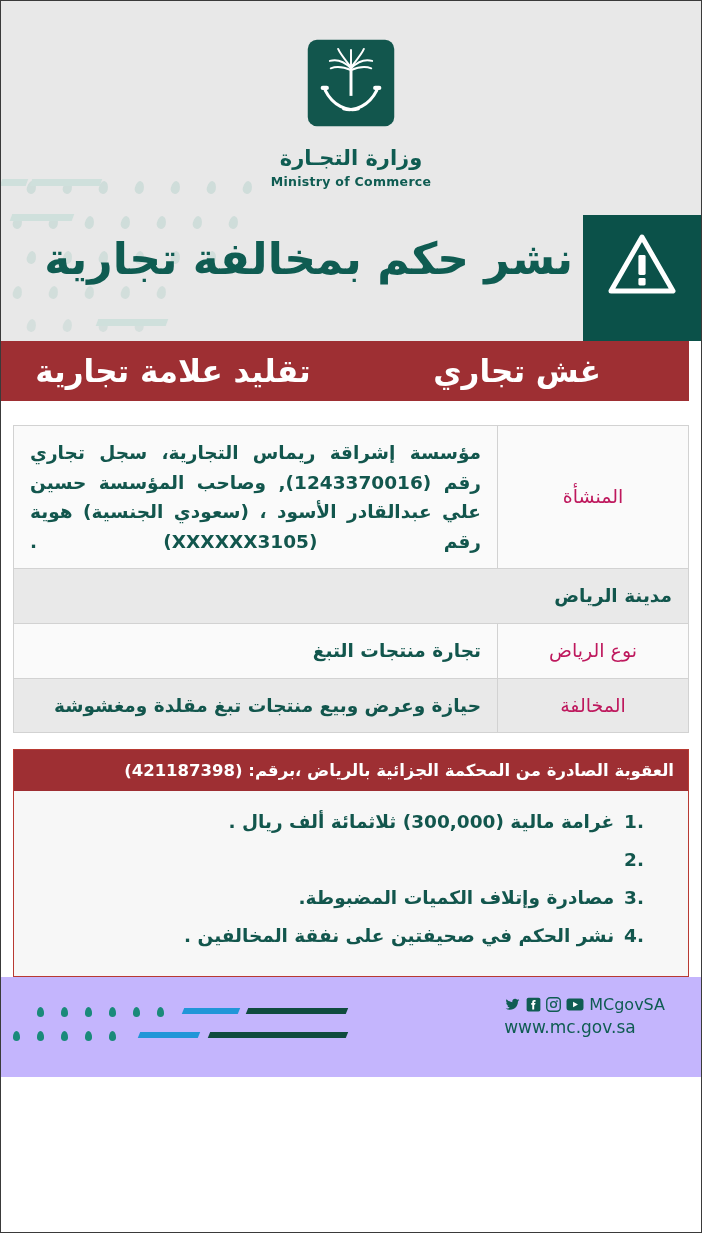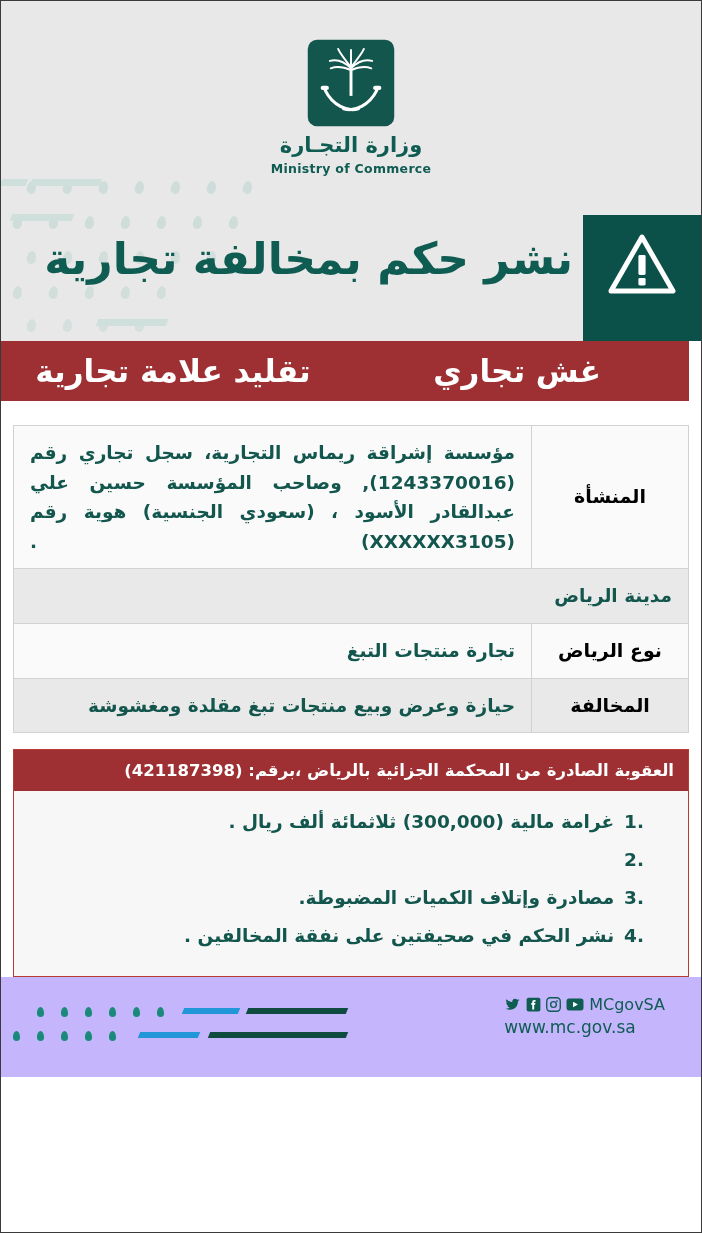--- a/index.html
+++ b/index.html
@@ -50,21 +50,21 @@
     right: 0;
     text-align: center;
   }
   .logo-emblem {
     width: 92px;
     height: 92px;
     margin: 0 auto;
     display: block;
   }
   .logo-ar {
-    margin-top: 4px;
+    margin-top: 17px;
     font-size: 21px;
     font-weight: bold;
     color: #0f5c52;
     letter-spacing: 1px;
   }
   .logo-en {
     margin-top: 4px;
     font-size: 12.5px;
     font-weight: bold;
     color: #0f5c52;
@@ -128,24 +128,24 @@
     border-bottom: 1px solid #d2d2d2;
   }
   .trow.odd  { background: #fafafa; }
   .trow.even { background: #e9e9e9; }
   .tlabel {
     flex: 0 0 152px;
     display: flex;
     align-items: center;
     justify-content: center;
     text-align: center;
-    padding: 10px 2px;
+    padding: 10px 19px;
     font-size: 19px;
-    font-weight: bold;
-    color: #000000;
+    font-weight: normal;
+    color: #be185d;
     border-left: 1px solid #d2d2d2;
     line-height: 1.45;
   }
   .tvalue {
     flex: 1 1 auto;
     display: flex;
     align-items: center;
     justify-content: flex-start;
     padding: 12px 16px;
     font-size: 18.5px;

